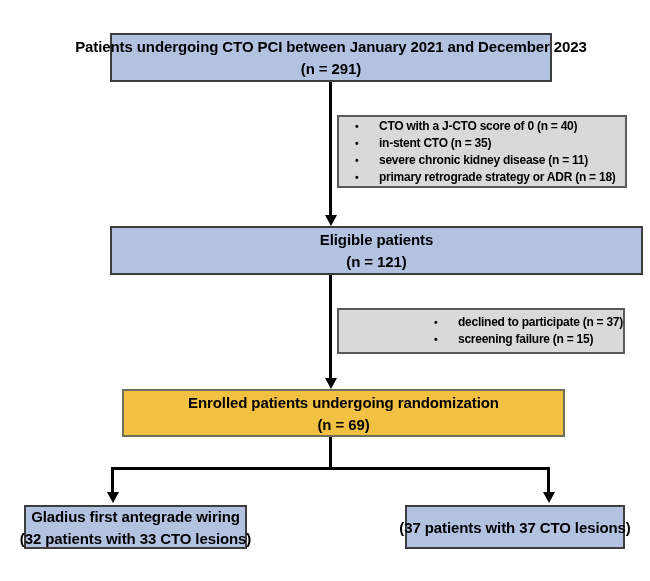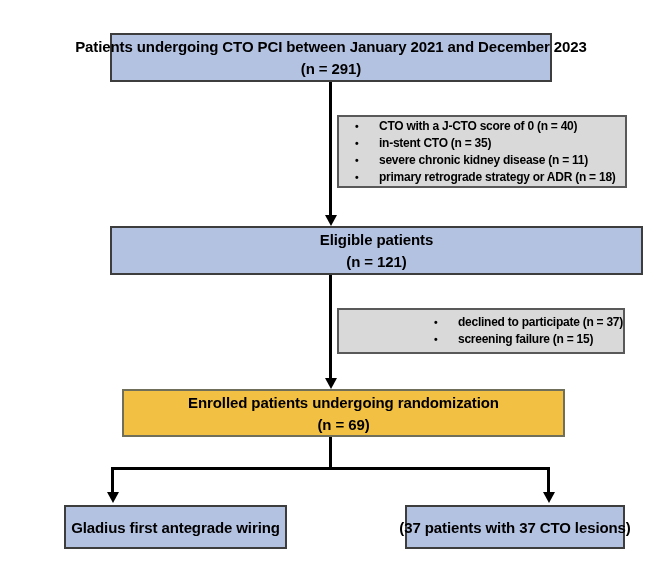--- a/index.html
+++ b/index.html
@@ -36,21 +36,21 @@
     border-left:6px solid transparent; border-right:6px solid transparent;
     border-top:11px solid #000;
   }
 
   
   .pos-screened { left:110px; top:33px;  width:442px; height:49px; }
   .pos-excl1    { left:337px; top:115px; width:290px; height:73px; }
   .pos-eligible { left:110px; top:226px; width:533px; height:49px; }
   .pos-excl2    { left:337px; top:308px; width:288px; height:46px;align-items:flex-end; }
   .pos-enrolled { left:110px; top:389px; width:443px; height:48px;margin-left:12px; }
-  .pos-armleft  { left:24px;  top:505px; width:223px; height:44px;margin-left:40px; }
+  .pos-armleft  { left:24px;  top:505px; width:223px; height:44px; }
   .pos-armright { left:405px; top:505px; width:220px; height:44px; }
 
   .pos-vline1   { left:329px; top:82px;  height:134px; }
   .pos-arrow1   { left:325px; top:215px; }
   .pos-vline2   { left:329px; top:275px; height:104px; }
   .pos-arrow2   { left:325px; top:378px; }
   .pos-stub     { left:329px; top:437px; height:33px; }
   .pos-hline    { left:111px; top:467px; width:439px; }
   .pos-vlineL   { left:111px; top:467px; height:26px; }
   .pos-arrowL   { left:107px; top:492px; }
@@ -101,19 +101,20 @@
 
   <div class="vline pos-stub"></div>
   <div class="hline pos-hline"></div>
   <div class="vline pos-vlineL"></div>
   <div class="arrowhead pos-arrowL"></div>
   <div class="vline pos-vlineR"></div>
   <div class="arrowhead pos-arrowR"></div>
 
   <div class="box blue twoline pos-armleft">
     <div class="bline">Gladius first antegrade wiring</div>
+    <div class="bline">(32 patients with 33 CTO lesions)</div>
   </div>
 
   <div class="box blue twoline pos-armright">
     <div class="bline">(37 patients with 37 CTO lesions)</div>
   </div>
 
 </div>
 
 </body></html>

